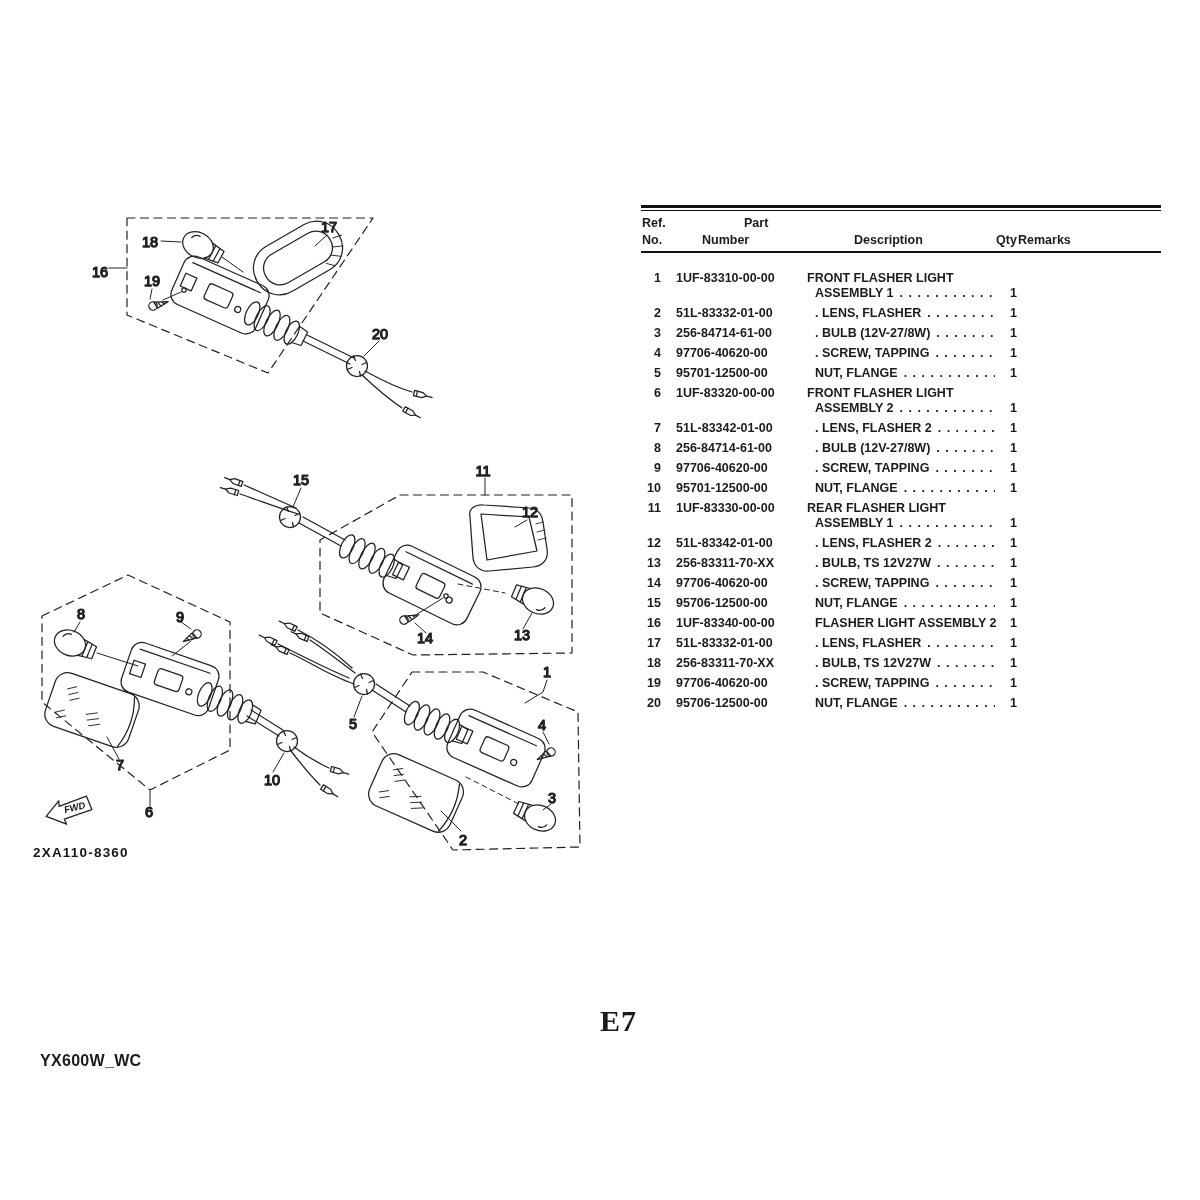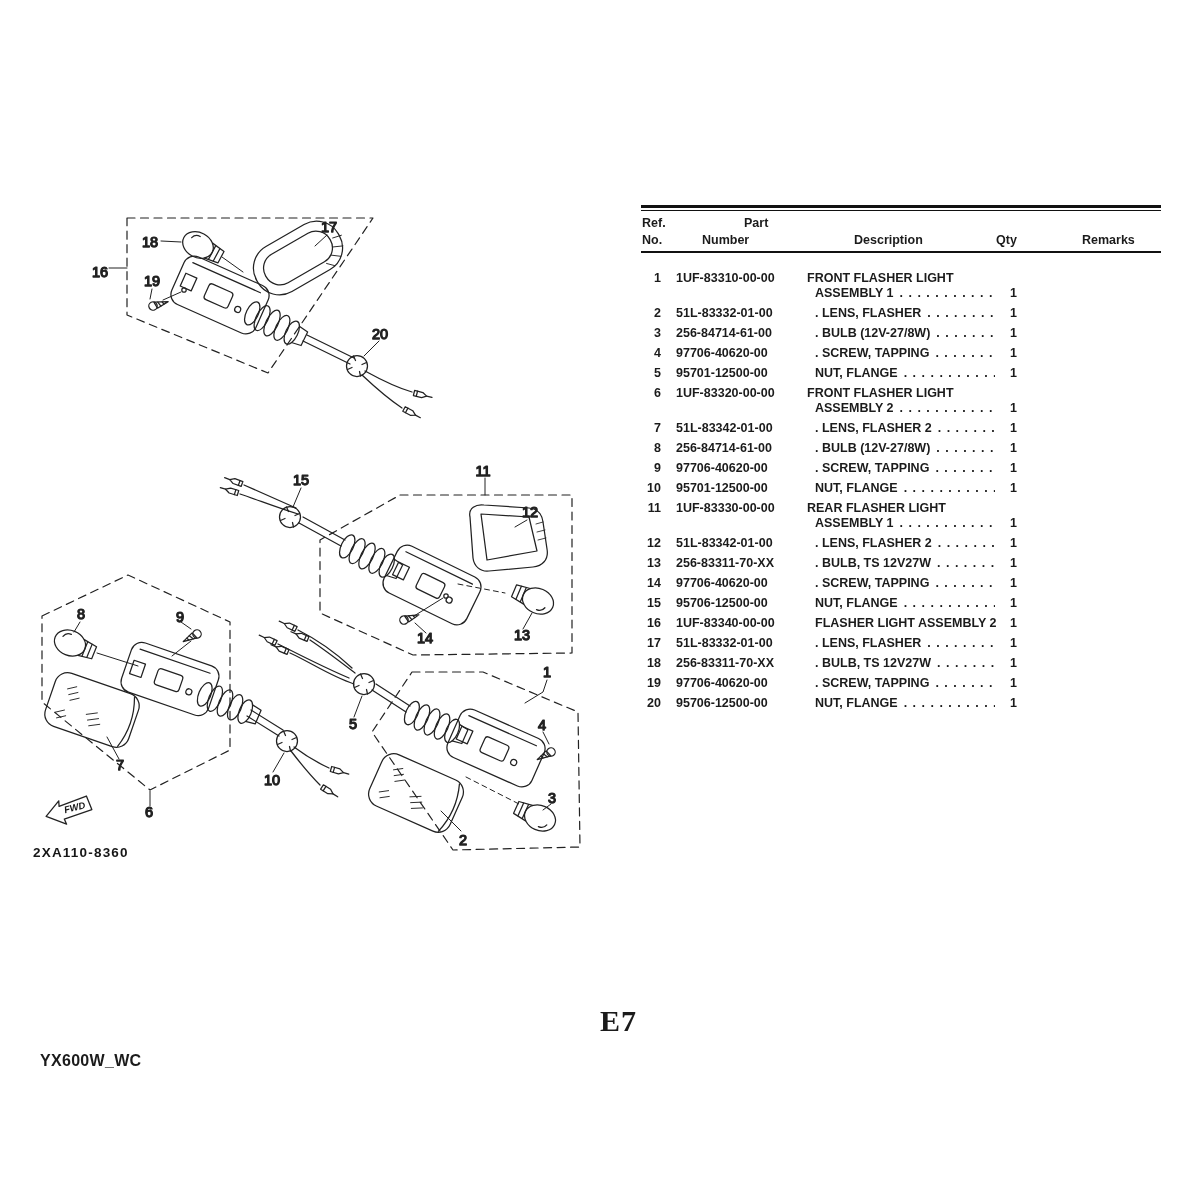--- a/index.html
+++ b/index.html
@@ -313,21 +313,21 @@
 
   <div class="abs rule-a"></div>
   <div class="abs rule-b"></div>
 
   <span class="th" style="left:642px;top:216px">Ref.</span>
   <span class="th" style="left:642px;top:233px">No.</span>
   <span class="th" style="left:744px;top:216px">Part</span>
   <span class="th" style="left:702px;top:233px">Number</span>
   <span class="th" style="left:854px;top:233px">Description</span>
   <span class="th" style="left:996px;top:233px">Qty</span>
-  <span class="th" style="left:1082px;top:233px">Remarks</span>
+  <span class="th" style="left:1018px;top:233px">Remarks</span>
   <div class="abs rule-h"></div>
 
   <div class="rows" id="rows">
       <div class="trow">
       <span class="c-ref">1</span>
       <span></span>
       <span class="c-part">1UF-83310-00-00</span>
       <span></span>
       <span class="c-desc">
         <span class="d1">FRONT FLASHER LIGHT</span>

